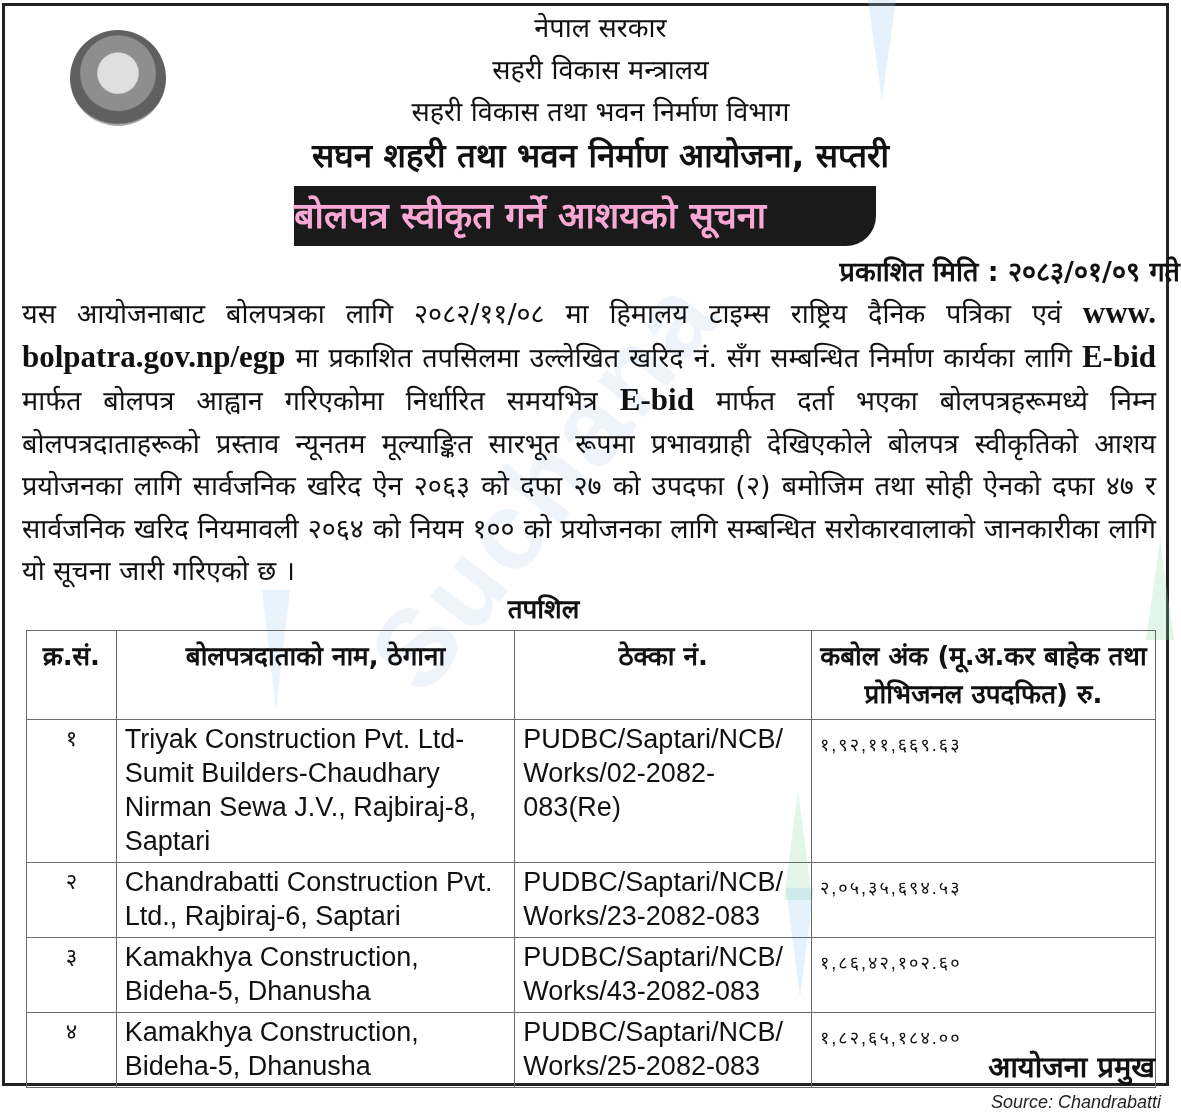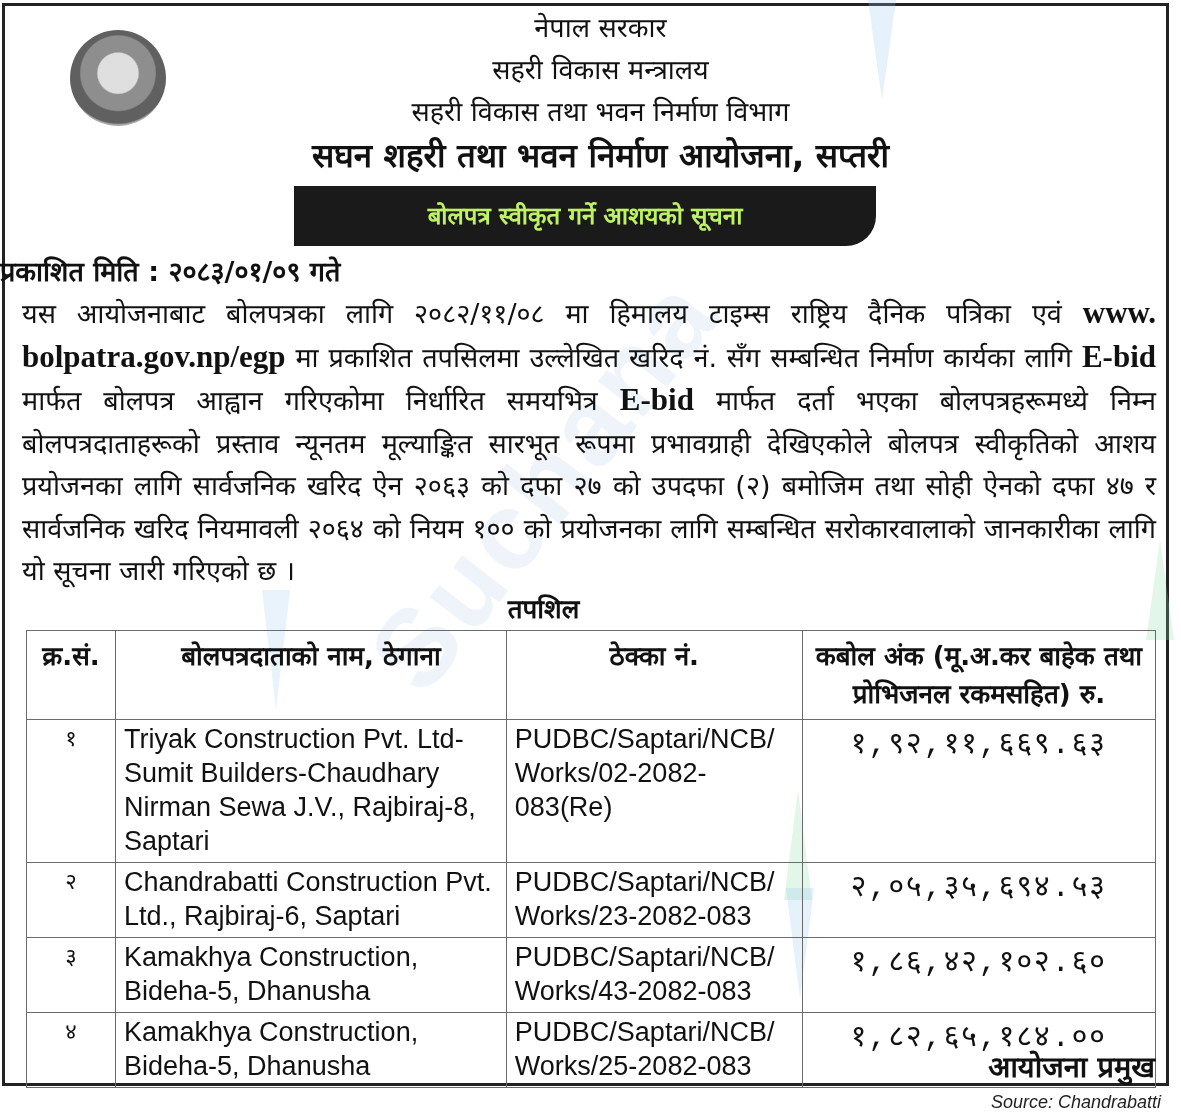--- a/index.html
+++ b/index.html
@@ -15,34 +15,34 @@
               border-right: 14px solid transparent; }
   .emblem { position: absolute; left: 70px; top: 30px; width: 96px; height: 96px; border-radius: 50%;
             background: radial-gradient(circle at 50% 45%, #d9d9d9 0 28%, #7a7a7a 30% 52%, #444 54% 70%, #9a9a9a 72% 100%);
             opacity: 0.85; }
   .header-line { position: absolute; left: 0; width: 1181px; text-align: center; }
   .h1 { top: 8px; font-size: 27px; left: 10px; }
   .h2 { top: 50px; font-size: 27px; left: 10px; }
   .h3 { top: 92px; font-size: 27px; left: 10px; }
   .h4 { top: 132px; font-size: 33px; font-weight: bold; left: 10px; }
   .banner { position: absolute; left: 294px; top: 186px; width: 582px; height: 60px; background: #1a1a1a;
-            border-bottom-right-radius: 30px; color: #bef264; font-size: 24px; font-weight: bold;
-            text-align: center; line-height: 60px; }
-  .pubdate { position: absolute; left: 0; width: 1180px; top: 252px; text-align: left; font-size: 27px; font-weight: bold; }
+            border-bottom-right-radius: 30px; color: #f9a8d4; font-size: 36px; font-weight: bold;
+            line-height: 60px; }
+  .pubdate { position: absolute; left: 0; width: 1180px; top: 252px; text-align: right; font-size: 27px; font-weight: bold; }
   .pubdate span { display: inline-block; }
   .body-text { position: absolute; left: 22px; top: 292px; width: 1134px; font-size: 27px; line-height: 42.5px;
                text-align: justify; }
   .body-text b { font-family: "Liberation Serif", serif; font-size: 31px; }
   .tapsil { position: absolute; left: 0; width: 1087px; top: 590px; text-align: center; font-size: 26px; font-weight: bold; }
   table.tbl { position: absolute; left: 26px; top: 630px; width: 1130px; border-collapse: collapse; }
   .tbl th, .tbl td { border: 1.5px solid #6b6b6b; vertical-align: top; }
   .tbl th { font-size: 26px; font-weight: bold; text-align: center; padding: 6px 6px; height: 76px; line-height: 38px; }
   .tbl td { font-family: Liberation Sans, sans-serif; font-size: 27px; line-height: 34px; padding: 2px 8px 4px 8px; }
   .tbl td.sn { text-align: center; font-family: "DejaVu Sans", sans-serif; font-size: 22px; }
-  .tbl td.amt { text-align: center; font-family: Liberation Mono, monospace; font-size: 30px; letter-spacing: 2px; padding-top: 8px; }
+  .tbl td.amt { text-align: left; font-family: Liberation Sans, sans-serif; font-size: 18px; letter-spacing: 2px; padding-top: 8px; }
   .col1 { width: 79px; } .col2 { width: 412px; } .col3 { width: 286px; } .col4 { width: 353px; }
   .signoff { position: absolute; right: 26px; top: 1046px; font-size: 29px; font-weight: bold; }
   .source { position: absolute; right: 20px; top: 1092px; font-family: "Liberation Sans", sans-serif;
             font-style: italic; font-size: 18px; color: #222; }
 </style>
 </head>
 <body>
 
 <div class="frame"></div>
 
@@ -73,21 +73,21 @@
 <div class="body-text"><span>यस आयोजनाबाट बोलपत्रका लागि २०८२/११/०८ मा हिमालय टाइम्स राष्ट्रिय दैनिक पत्रिका एवं </span><b>www. bolpatra.gov.np/egp</b><span> मा प्रकाशित तपसिलमा उल्लेखित खरिद नं. सँग सम्बन्धित निर्माण कार्यका लागि </span><b>E-bid</b><span> मार्फत बोलपत्र आह्वान गरिएकोमा निर्धारित समयभित्र </span><b>E-bid</b><span> मार्फत दर्ता भएका बोलपत्रहरूमध्ये निम्न बोलपत्रदाताहरूको प्रस्ताव न्यूनतम मूल्याङ्कित सारभूत रूपमा प्रभावग्राही देखिएकोले बोलपत्र स्वीकृतिको आशय प्रयोजनका लागि सार्वजनिक खरिद ऐन २०६३ को दफा २७ को उपदफा (२) बमोजिम तथा सोही ऐनको दफा ४७ र सार्वजनिक खरिद नियमावली २०६४ को नियम १०० को प्रयोजनका लागि सम्बन्धित सरोकारवालाको जानकारीका लागि यो सूचना जारी गरिएको छ ।</span></div>
 
 <div class="tapsil">तपशिल</div>
 
 <table class="tbl">
   <thead>
     <tr>
       <th class="col1">क्र.सं.</th>
       <th class="col2">बोलपत्रदाताको नाम, ठेगाना</th>
       <th class="col3">ठेक्का नं.</th>
-      <th class="col4">कबोल अंक (मू.अ.कर बाहेक तथा प्रोभिजनल रकमसहित) रु.</th>
+      <th class="col4">कबोल अंक (मू.अ.कर बाहेक तथा प्रोभिजनल उपदफित) रु.</th>
     </tr>
   </thead>
   <tbody>
     <tr style="height:107px;">
       <td class="sn">१</td>
       <td>Triyak Construction Pvt. Ltd-Sumit Builders-Chaudhary Nirman Sewa J.V., Rajbiraj-8, Saptari</td>
       <td>PUDBC/Saptari/NCB/ Works/02-2082-083(Re)</td>
       <td class="amt">१,९२,११,६६९.६३</td>
     </tr>
     <tr style="height:73px;">

